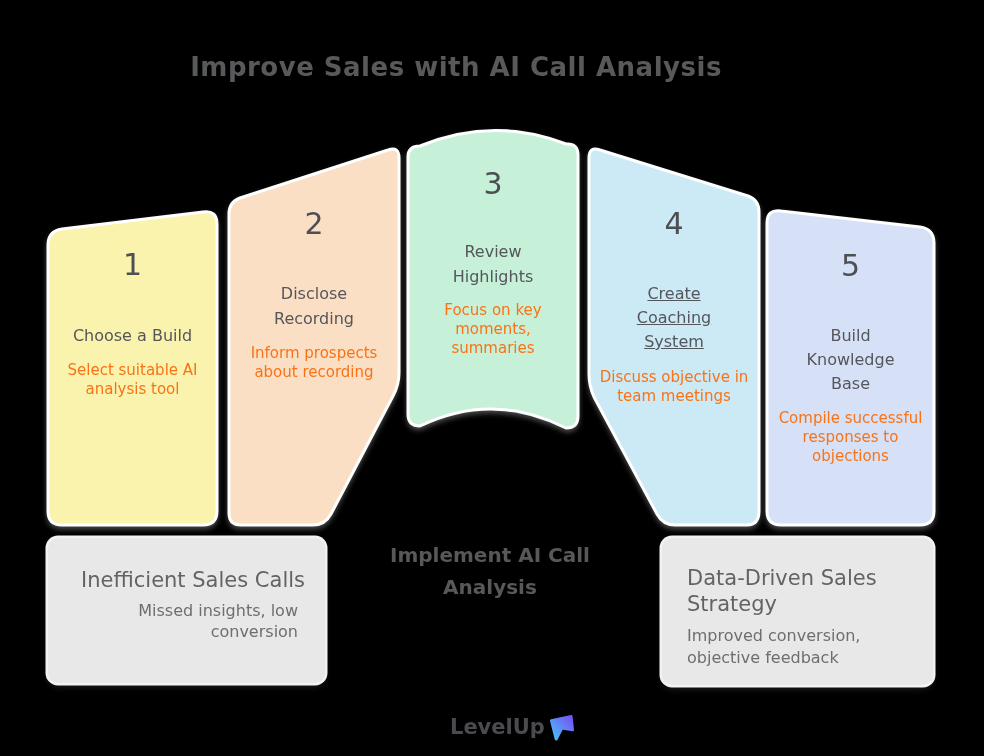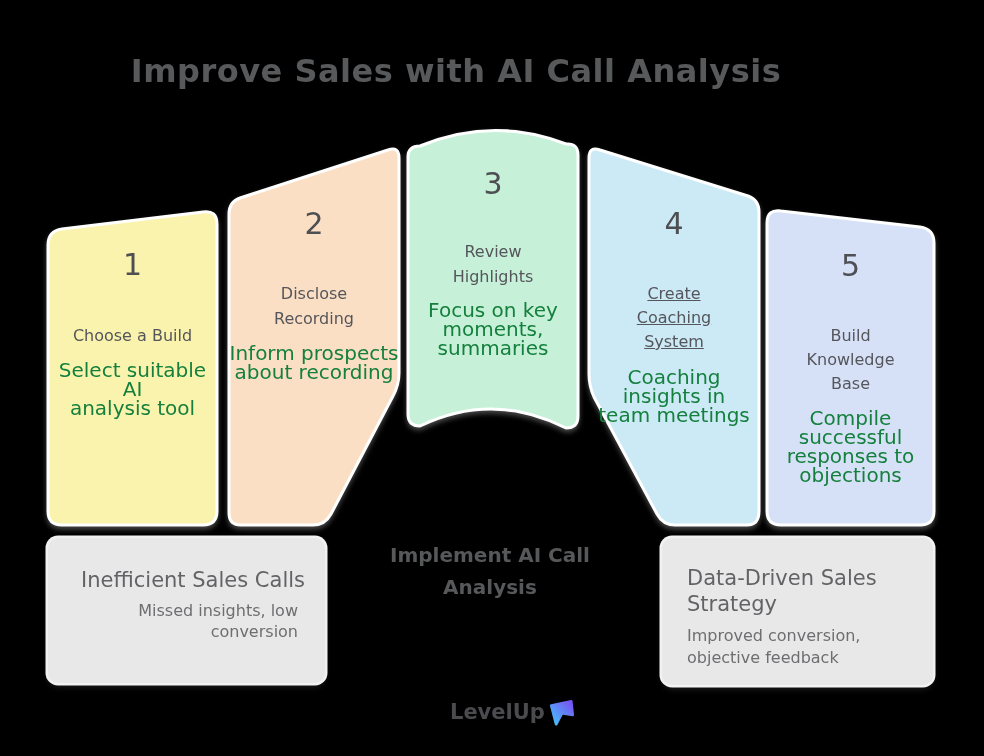--- a/index.html
+++ b/index.html
@@ -4,26 +4,26 @@
 <style>
   html,body{margin:0;padding:0;background:#000;}
   .stage{
     position:relative;width:984px;height:756px;background:#000;overflow:hidden;
     font-family:"DejaVu Sans",sans-serif;
   }
   .pre{white-space:pre-line;}
   svg.panels{position:absolute;left:0;top:0;}
   .diagram-title{
     position:absolute;left:0;top:52px;width:912px;text-align:center;
-    font-size:32px;font-weight:bold;color:#58595B;letter-spacing:.5px;
+    font-size:26px;font-weight:bold;color:#58595B;letter-spacing:.5px;
   }
   .step-text{position:absolute;text-align:center;color:#55565B;}
   .step-num{font-size:30px;line-height:34px;margin-bottom:41px;color:#4E4F53;}
   .step-title{font-size:16px;line-height:25px;margin-bottom:13px;}
-  .step-desc{font-size:20px;line-height:19px;color:#15803d;}
+  .step-desc{font-size:15px;line-height:19px;color:#f97316;}
   .s1{left:48px;top:248px;width:169px;}
   .s2{left:229px;top:207px;width:170px;}
   .s2 .step-num{margin-bottom:40px;}
   .s3{left:408px;top:167px;width:170px;}
   .s3 .step-num{margin-bottom:38px;}
   .s3 .step-title{margin-bottom:12px;}
   .s4{left:589px;top:207px;width:170px;}
   .s4 .step-title{line-height:24px;margin-bottom:14px;text-decoration:underline;}
   .s5{left:767px;top:249px;width:167px;}
   .s5 .step-title{line-height:24px;}
@@ -36,21 +36,21 @@
     box-shadow:0 0 0 2.5px rgba(255,255,255,.95),0 4px 6px rgba(255,255,255,.12);
     color:#636366;box-sizing:border-box;
   }
   .box-before{left:48px;top:538px;width:277px;height:145px;padding:29px 20px 0 16px;text-align:right;}
   .box-after{left:662px;top:538px;width:271px;height:147px;padding:27px 16px 0 25px;text-align:left;}
   .outcome-title{font-size:21px;line-height:26px;}
   .outcome-desc{font-size:16px;line-height:21px;color:#6E6E71;margin-top:7px;}
   .box-before .outcome-desc{padding-right:7px;}
   .box-after .outcome-desc{margin-top:8px;line-height:22px;}
   .logo{
-    position:absolute;left:450px;top:699px;display:flex;align-items:flex-start;gap:3px;
+    position:absolute;left:450px;top:714px;display:flex;align-items:flex-start;gap:3px;
   }
   .logo-text{font-size:21px;font-weight:bold;color:#4A4A4F;line-height:27px;}
 </style>
 </head>
 <body>
 
 <div class="stage">
 
   <svg class="panels" width="984" height="756" viewBox="0 0 984 756">
     <defs>
@@ -88,21 +88,21 @@
 Highlights</div>
     <div class="step-desc pre">Focus on key
 moments,
 summaries</div>
   </div>
   <div class="step-text s4">
     <div class="step-num">4</div>
     <div class="step-title pre">Create
 Coaching
 System</div>
-    <div class="step-desc pre">Coaching insights in
+    <div class="step-desc pre">Discuss objective in
 team meetings</div>
   </div>
   <div class="step-text s5">
     <div class="step-num">5</div>
     <div class="step-title pre">Build
 Knowledge
 Base</div>
     <div class="step-desc pre">Compile successful
 responses to
 objections</div>

